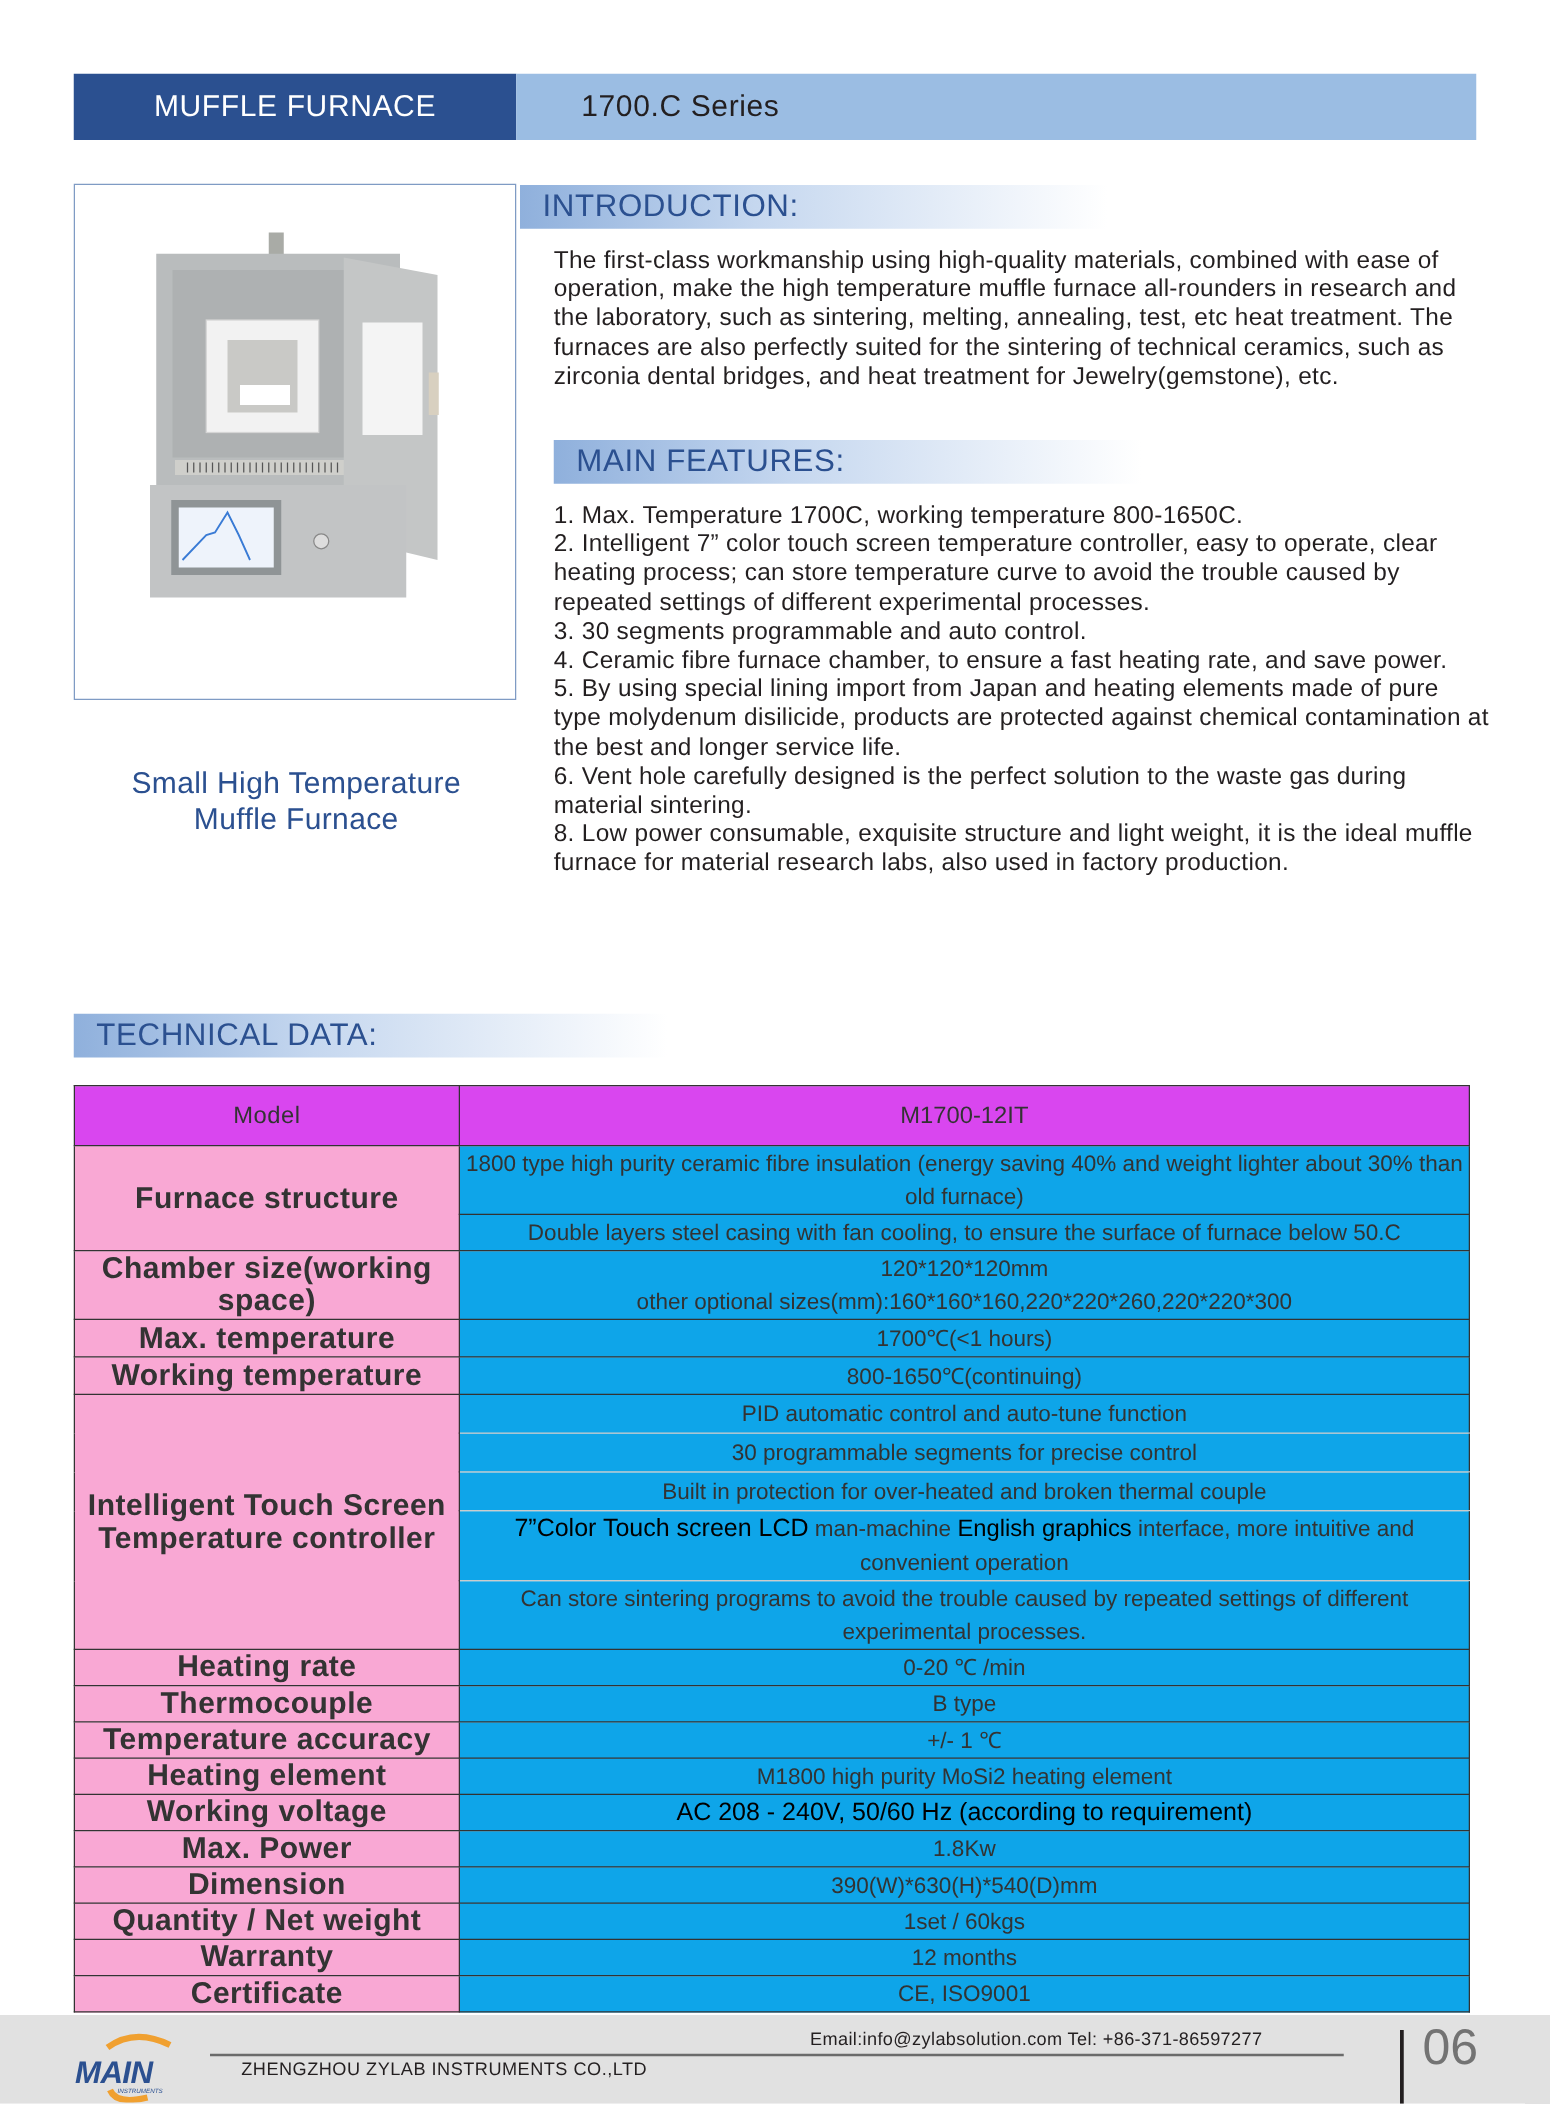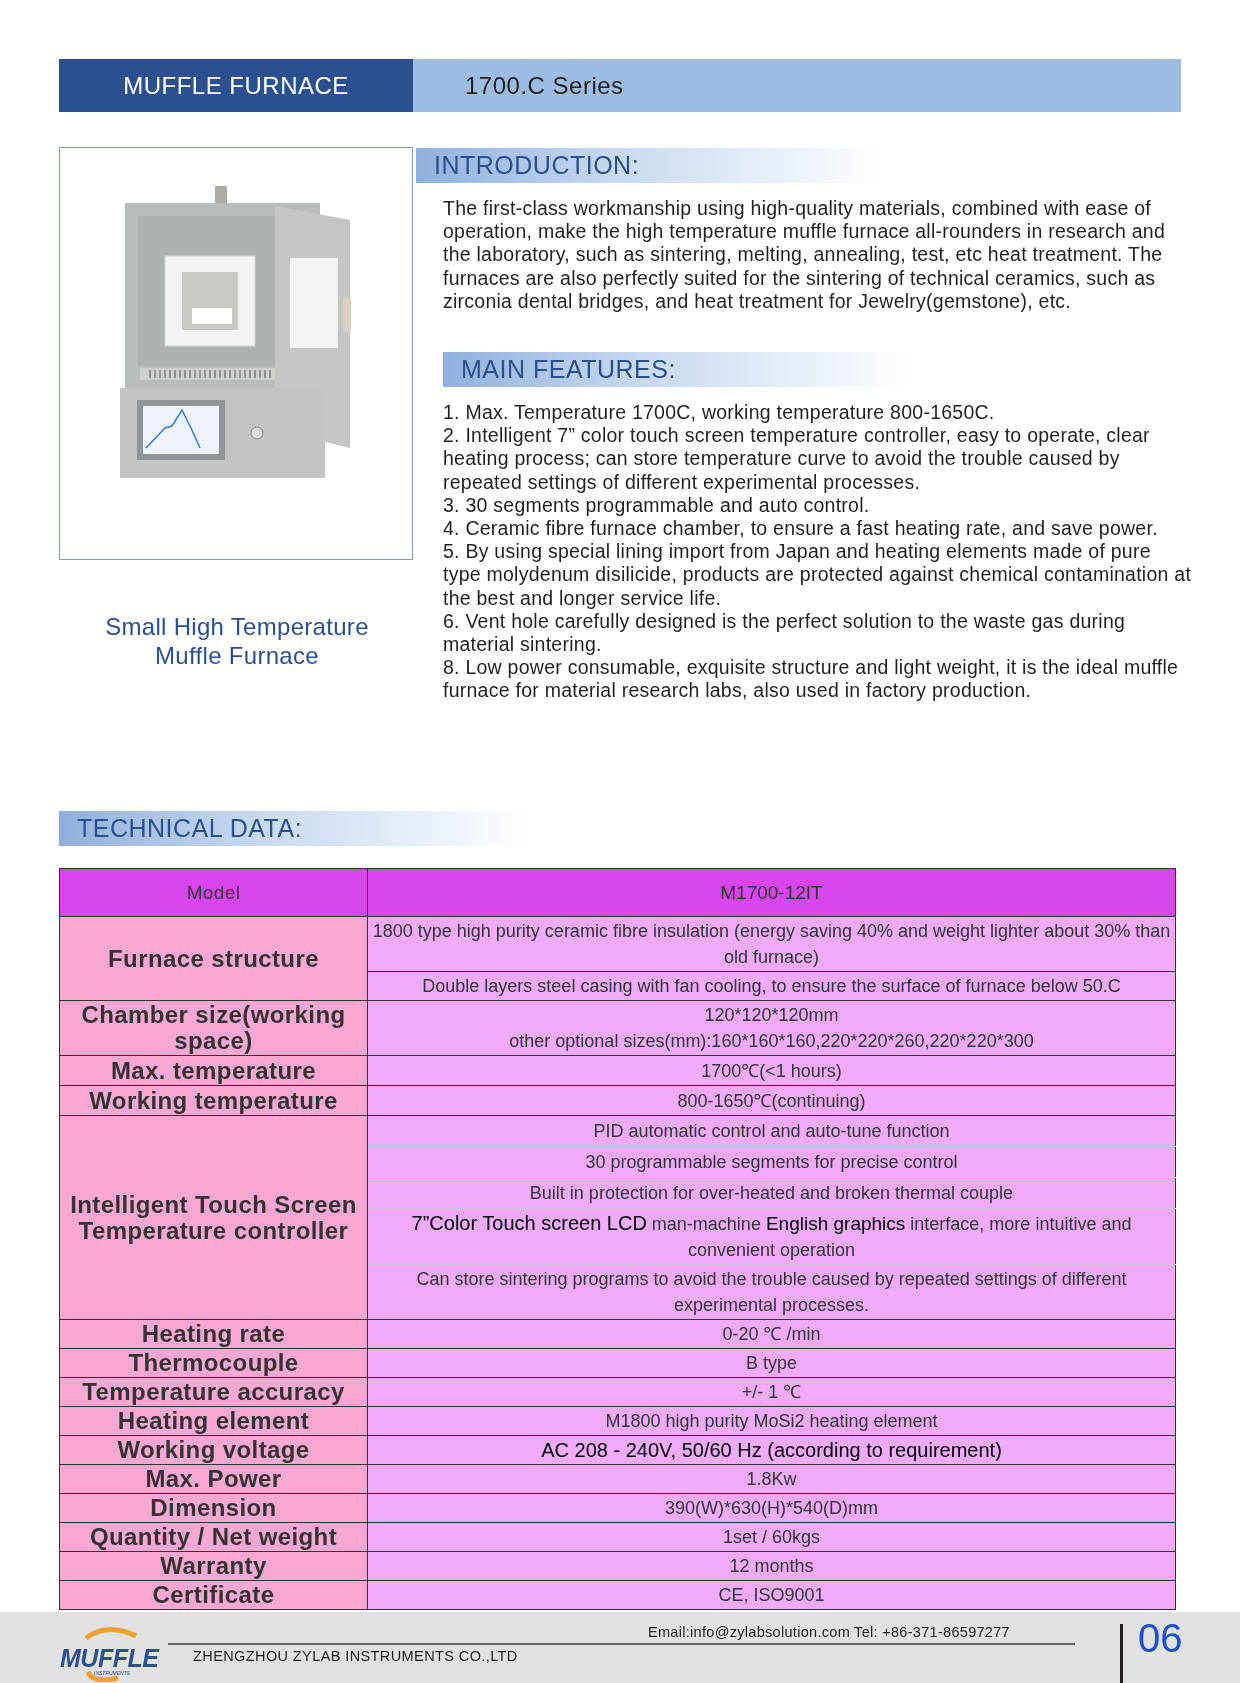--- a/index.html
+++ b/index.html
@@ -25,36 +25,36 @@
 
   .para { position: absolute; left: 443px; width: 750px; font-size: 19.5px; line-height: 23.2px; color: #231f20; letter-spacing: 0.25px; }
   .para.intro { top: 197px; }
   .para.feat { top: 401px; }
   .para p { margin: 0; }
 
   
   .tbl { position: absolute; left: 59px; top: 868px; width: 1117px; border-collapse: collapse; font-size: 18px; color: #231f20; }
   .tbl td { border: 1.5px solid #333333; text-align: center; vertical-align: middle; line-height: 26px; padding: 1px 4px; }
   .tbl td.k { width: 308px; background: #f9a8d4; font-weight: bold; font-size: 24px; color: #333; letter-spacing: 0.4px; }
-  .tbl td.v { background: #f0abfc; color: #333; }
+  .tbl td.v { background: #0ea5e9; color: #333; }
   .tbl tr.head td { background: #d946ef; font-weight: normal; font-size: 19px; height: 48px; color: #333; }
   .tbl td.v.sub { border-top: 1px solid #cccccc; border-bottom: 1px solid #cccccc; }
   .tbl .big { font-size: 20px; color: #000; }
   .tbl td.vb { font-size: 20px; color: #000; }
 
   
   .footer { position: absolute; left: 0; top: 1612px; width: 1240px; height: 71px; background: #e1e1e1; }
   .logo { position: absolute; left: 58px; top: 20px; width: 100px; height: 50px; }
   .logo-text { position: absolute; left: 2px; top: 12px; font-size: 25px; font-weight: bold; font-style: italic; color: #2b5090; letter-spacing: -0.5px; font-family: "Liberation Sans", sans-serif; }
   .logo-sub { position: absolute; left: 36px; top: 38px; font-size: 5px; color: #2b5090; font-style: italic; }
   .f-email { position: absolute; left: 648px; top: 12px; font-size: 14.5px; color: #231f20; letter-spacing: 0.3px; }
   .f-line { position: absolute; left: 168px; top: 31px; width: 907px; height: 1.5px; background: #6b6b6b; }
   .f-company { position: absolute; left: 193px; top: 36px; font-size: 14.5px; color: #231f20; letter-spacing: 0.4px; }
   .f-vbar { position: absolute; left: 1120px; top: 12px; width: 2.5px; height: 59px; background: #231f20; }
-  .f-page { position: absolute; left: 1138px; top: 4px; font-size: 40px; color: #1d4ed8; }
+  .f-page { position: absolute; left: 1138px; top: 4px; font-size: 40px; color: #737373; }
 </style>
 </head>
 <body>
 
 <div class="hdr">
   <div class="hdr-left">MUFFLE FURNACE</div>
   <div class="hdr-right">1700.C Series</div>
 </div>
 
 <div class="imgbox">
@@ -222,21 +222,21 @@
   </tr>
 </tbody>
   </table>
 
 <div class="footer">
   <div class="logo">
     <svg width="100" height="56" viewBox="0 0 100 56" style="position:absolute;left:0;top:-6px;">
       <path d="M28 12 Q50 -4 78 10" fill="none" stroke="#f0a030" stroke-width="5"></path>
       <path d="M30 46 Q35 58 60 52" fill="none" stroke="#f0a030" stroke-width="5"></path>
     </svg>
-    <span class="logo-text">MUFFLE</span>
+    <span class="logo-text">MAIN</span>
     <span class="logo-sub">INSTRUMENTS</span>
   </div>
   <div class="f-email">Email:info@zylabsolution.com    Tel: +86-371-86597277</div>
   <div class="f-line"></div>
   <div class="f-company">ZHENGZHOU ZYLAB INSTRUMENTS CO.,LTD</div>
   <div class="f-vbar"></div>
   <div class="f-page">06</div>
 </div>
 
 </body></html>

